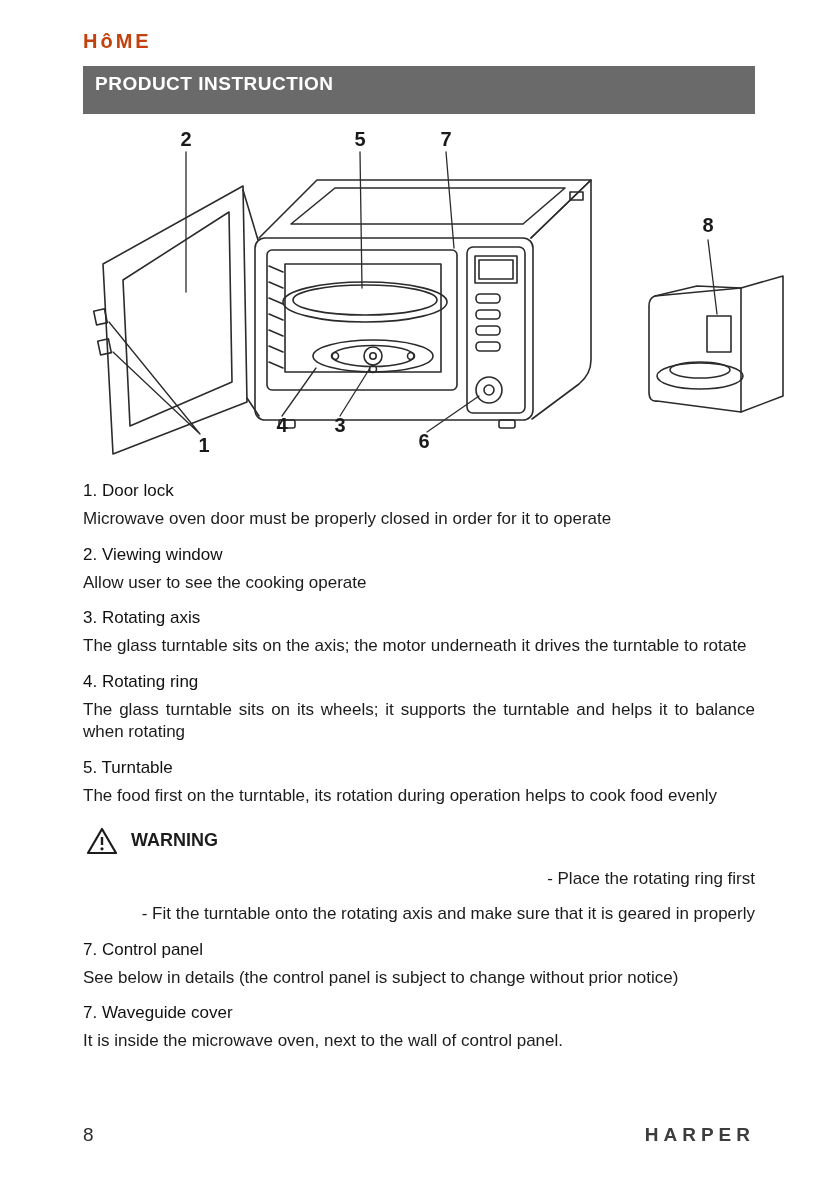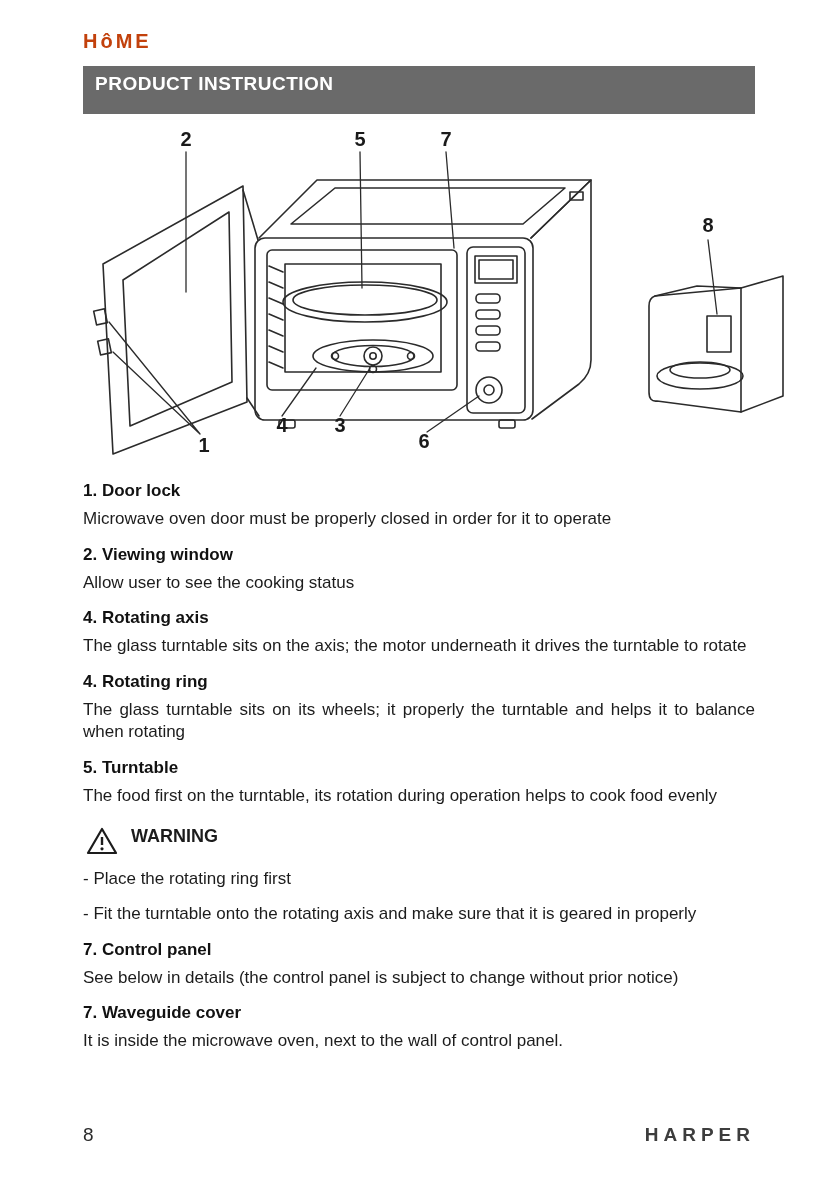--- a/index.html
+++ b/index.html
@@ -27,34 +27,34 @@
     font-size: 19px;
     letter-spacing: 0.5px;
     padding: 7px 12px 19px 12px;
   }
 
   .diagram { margin-top: 6px; height: 347px; position: relative; }
   .diagram svg { display: block; }
 
   .content h3 {
     font-size: 17px;
-    font-weight: bold;
+    font-weight: normal;
     color: #111111;
     margin: 14px 0 7px 0;
   }
   .content p {
     font-size: 17px;
     line-height: 1.33;
     text-align: justify;
   }
 
   .warning { margin-top: 18px; }
-  .warning-head { display: flex; gap: 12px; margin: 12px 0 12px 2px; }
+  .warning-head { display: flex; align-items: center; gap: 12px; margin: 12px 0 12px 2px; }
   .warning-title { font-size: 18px; font-weight: bold; }
-  .warning p { font-size: 17px; line-height: 1.33; text-align: left; margin-bottom: 13px; }
+  .warning p { font-size: 17px; line-height: 1.33; text-align: right; margin-bottom: 13px; }
 
   .footer {
     position: absolute;
     left: 83px; right: 83px; bottom: 44px;
     display: flex;
     justify-content: space-between;
     align-items: center;
   }
   .page-number { font-size: 19px; color: #2a2a2a; }
   .harper-logo {
@@ -165,31 +165,31 @@
 
   <div class="content">
 
     <section>
       <h3>1. Door lock</h3>
       <p>Microwave oven door must be properly closed in order for it to operate</p>
     </section>
 
     <section>
       <h3>2. Viewing window</h3>
-      <p>Allow user to see the cooking status</p>
-    </section>
-
-    <section>
-      <h3>4. Rotating axis</h3>
+      <p>Allow user to see the cooking operate</p>
+    </section>
+
+    <section>
+      <h3>3. Rotating axis</h3>
       <p>The glass turntable sits on the axis; the motor underneath it drives the turntable to rotate</p>
     </section>
 
     <section>
       <h3>4. Rotating ring</h3>
-      <p>The glass turntable sits on its wheels; it properly the turntable and helps it to balance when rotating</p>
+      <p>The glass turntable sits on its wheels; it supports the turntable and helps it to balance when rotating</p>
     </section>
 
     <section>
       <h3>5. Turntable</h3>
       <p>The food first on the turntable, its rotation during operation helps to cook food evenly</p>
     </section>
 
     <div class="warning">
       <div class="warning-head">
         <svg width="34" height="30" viewBox="0 0 34 30">

